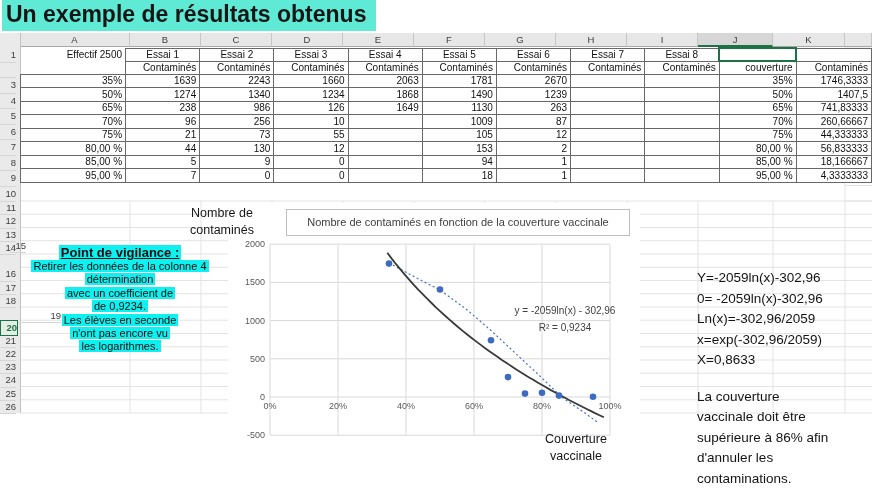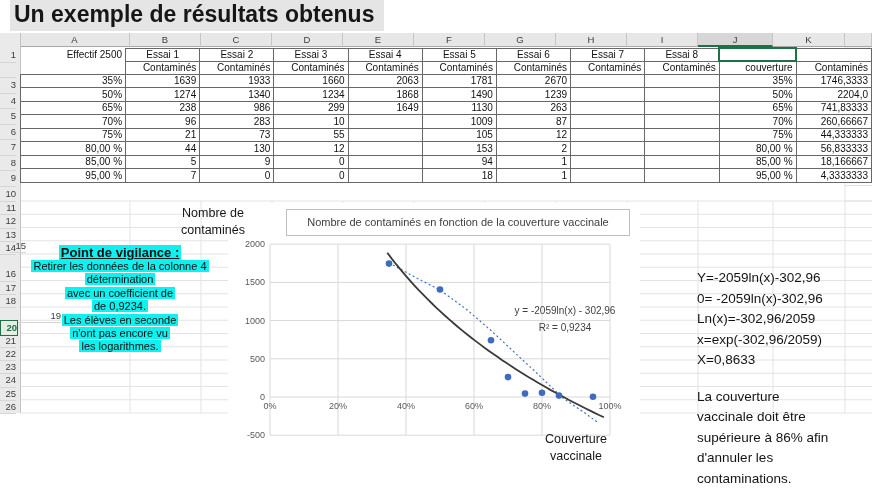--- a/index.html
+++ b/index.html
@@ -1,19 +1,19 @@
 <!DOCTYPE html>
 <html><head>
 <meta charset="utf-8">
 <style>
   html,body{margin:0;padding:0;background:#fff;}
   #app{position:relative;width:872px;height:491px;background:#fff;overflow:hidden;
        font-family:"Liberation Sans",sans-serif;color:#1a1a1a;}
   
-  .slide-title{position:absolute;left:10px;top:0;background:#e5e5e5;color:#161616;
+  .slide-title{position:absolute;left:2px;top:0;background:#5eead4;color:#161616;
        font-size:23px;font-weight:600;padding:1px 10px 3px 4px;white-space:nowrap;z-index:6;}
   
   #gridsvg{position:absolute;left:0;top:0;z-index:1;}
   #rowstrip{position:absolute;left:0;top:33px;width:20px;height:380px;background:#eaeaea;
        border-right:1px solid #c2c2c2;z-index:2;}
   .rownum{position:absolute;left:0;width:16px;text-align:right;font-size:9.5px;color:#3c3c3c;
        border-bottom:1px solid #d6d6d6;}
   .rownum.sel{color:#1e7145;font-weight:bold;border:1px solid #1e7145;background:#e3ede3;}
   .colh{position:absolute;top:33px;height:13px;background:#e7e7e7;border-right:1px solid #c6c6c6;
        border-bottom:1px solid #a8a8a8;font-size:9.5px;color:#3c3c3c;text-align:center;
@@ -34,21 +34,21 @@
   #note{position:absolute;left:0;top:245px;width:240px;text-align:center;z-index:4;}
   #note .hd{font-size:13px;font-weight:bold;text-decoration:underline;line-height:15px;}
   #note .ln{font-size:11px;line-height:13.4px;}
   #note span{background:#0ff0f0;color:#0d0d0d;padding:0 2px;white-space:nowrap;}
   
   #chart{position:absolute;left:228px;top:203px;width:412px;height:253px;background:#fff;z-index:3;}
   #chart-title{position:absolute;left:58px;top:6px;width:342px;height:25px;border:1px solid #bfbfbf;
        font-size:11px;color:#404040;text-align:center;line-height:25px;background:#fff;
        white-space:nowrap;overflow:hidden;}
   .axis-label{position:absolute;z-index:5;font-size:12.5px;line-height:17px;text-align:center;color:#161616;}
-  #ylab{left:157px;top:205px;width:112px;}
+  #ylab{left:166px;top:205px;width:112px;}
   #xlab{left:532px;top:431px;width:88px;}
   
   #rpanel{position:absolute;left:697px;top:268px;width:178px;z-index:4;font-size:13.5px;
        line-height:20.5px;color:#141414;}
   #rpanel .gap{height:16px;}
 </style>
 </head>
 <body>
 
 <div id="app">
@@ -164,60 +164,60 @@
           <td class="l" style="width: 71px;">Contaminés</td>
           <td class="l" style="width: 71px;">Contaminés</td>
           <td class="l" style="width: 71px;">Contaminés</td>
           <td class="l" style="width: 71px;">Contaminés</td>
           <td class="l" style="width: 75px;">couverture</td>
           <td class="l" style="width: 72px;">Contaminés</td>
         </tr>
         <tr style="height: 13.5px;">
           <td class="r" style="width: 110px;">35%</td>
           <td class="r" style="width: 71px;">1639</td>
-          <td class="r" style="width: 71px;">1933</td>
+          <td class="r" style="width: 71px;">2243</td>
           <td class="r" style="width: 71px;">1660</td>
           <td class="r" style="width: 71px;">2063</td>
           <td class="r" style="width: 71px;">1781</td>
           <td class="r" style="width: 71px;">2670</td>
           <td class="r" style="width: 71px;"></td>
           <td class="r" style="width: 71px;"></td>
           <td class="r" style="width: 75px;">35%</td>
           <td class="r" style="width: 72px;">1746,3333</td>
         </tr>
         <tr style="height: 13.5px;">
           <td class="r" style="width: 110px;">50%</td>
           <td class="r" style="width: 71px;">1274</td>
           <td class="r" style="width: 71px;">1340</td>
           <td class="r" style="width: 71px;">1234</td>
           <td class="r" style="width: 71px;">1868</td>
           <td class="r" style="width: 71px;">1490</td>
           <td class="r" style="width: 71px;">1239</td>
           <td class="r" style="width: 71px;"></td>
           <td class="r" style="width: 71px;"></td>
           <td class="r" style="width: 75px;">50%</td>
-          <td class="r" style="width: 72px;">2204,0</td>
+          <td class="r" style="width: 72px;">1407,5</td>
         </tr>
         <tr style="height: 13.5px;">
           <td class="r" style="width: 110px;">65%</td>
           <td class="r" style="width: 71px;">238</td>
           <td class="r" style="width: 71px;">986</td>
-          <td class="r" style="width: 71px;">299</td>
+          <td class="r" style="width: 71px;">126</td>
           <td class="r" style="width: 71px;">1649</td>
           <td class="r" style="width: 71px;">1130</td>
           <td class="r" style="width: 71px;">263</td>
           <td class="r" style="width: 71px;"></td>
           <td class="r" style="width: 71px;"></td>
           <td class="r" style="width: 75px;">65%</td>
           <td class="r" style="width: 72px;">741,83333</td>
         </tr>
         <tr style="height: 13.5px;">
           <td class="r" style="width: 110px;">70%</td>
           <td class="r" style="width: 71px;">96</td>
-          <td class="r" style="width: 71px;">283</td>
+          <td class="r" style="width: 71px;">256</td>
           <td class="r" style="width: 71px;">10</td>
           <td class="r" style="width: 71px;"></td>
           <td class="r" style="width: 71px;">1009</td>
           <td class="r" style="width: 71px;">87</td>
           <td class="r" style="width: 71px;"></td>
           <td class="r" style="width: 71px;"></td>
           <td class="r" style="width: 75px;">70%</td>
           <td class="r" style="width: 72px;">260,66667</td>
         </tr>
         <tr style="height: 13.5px;">

